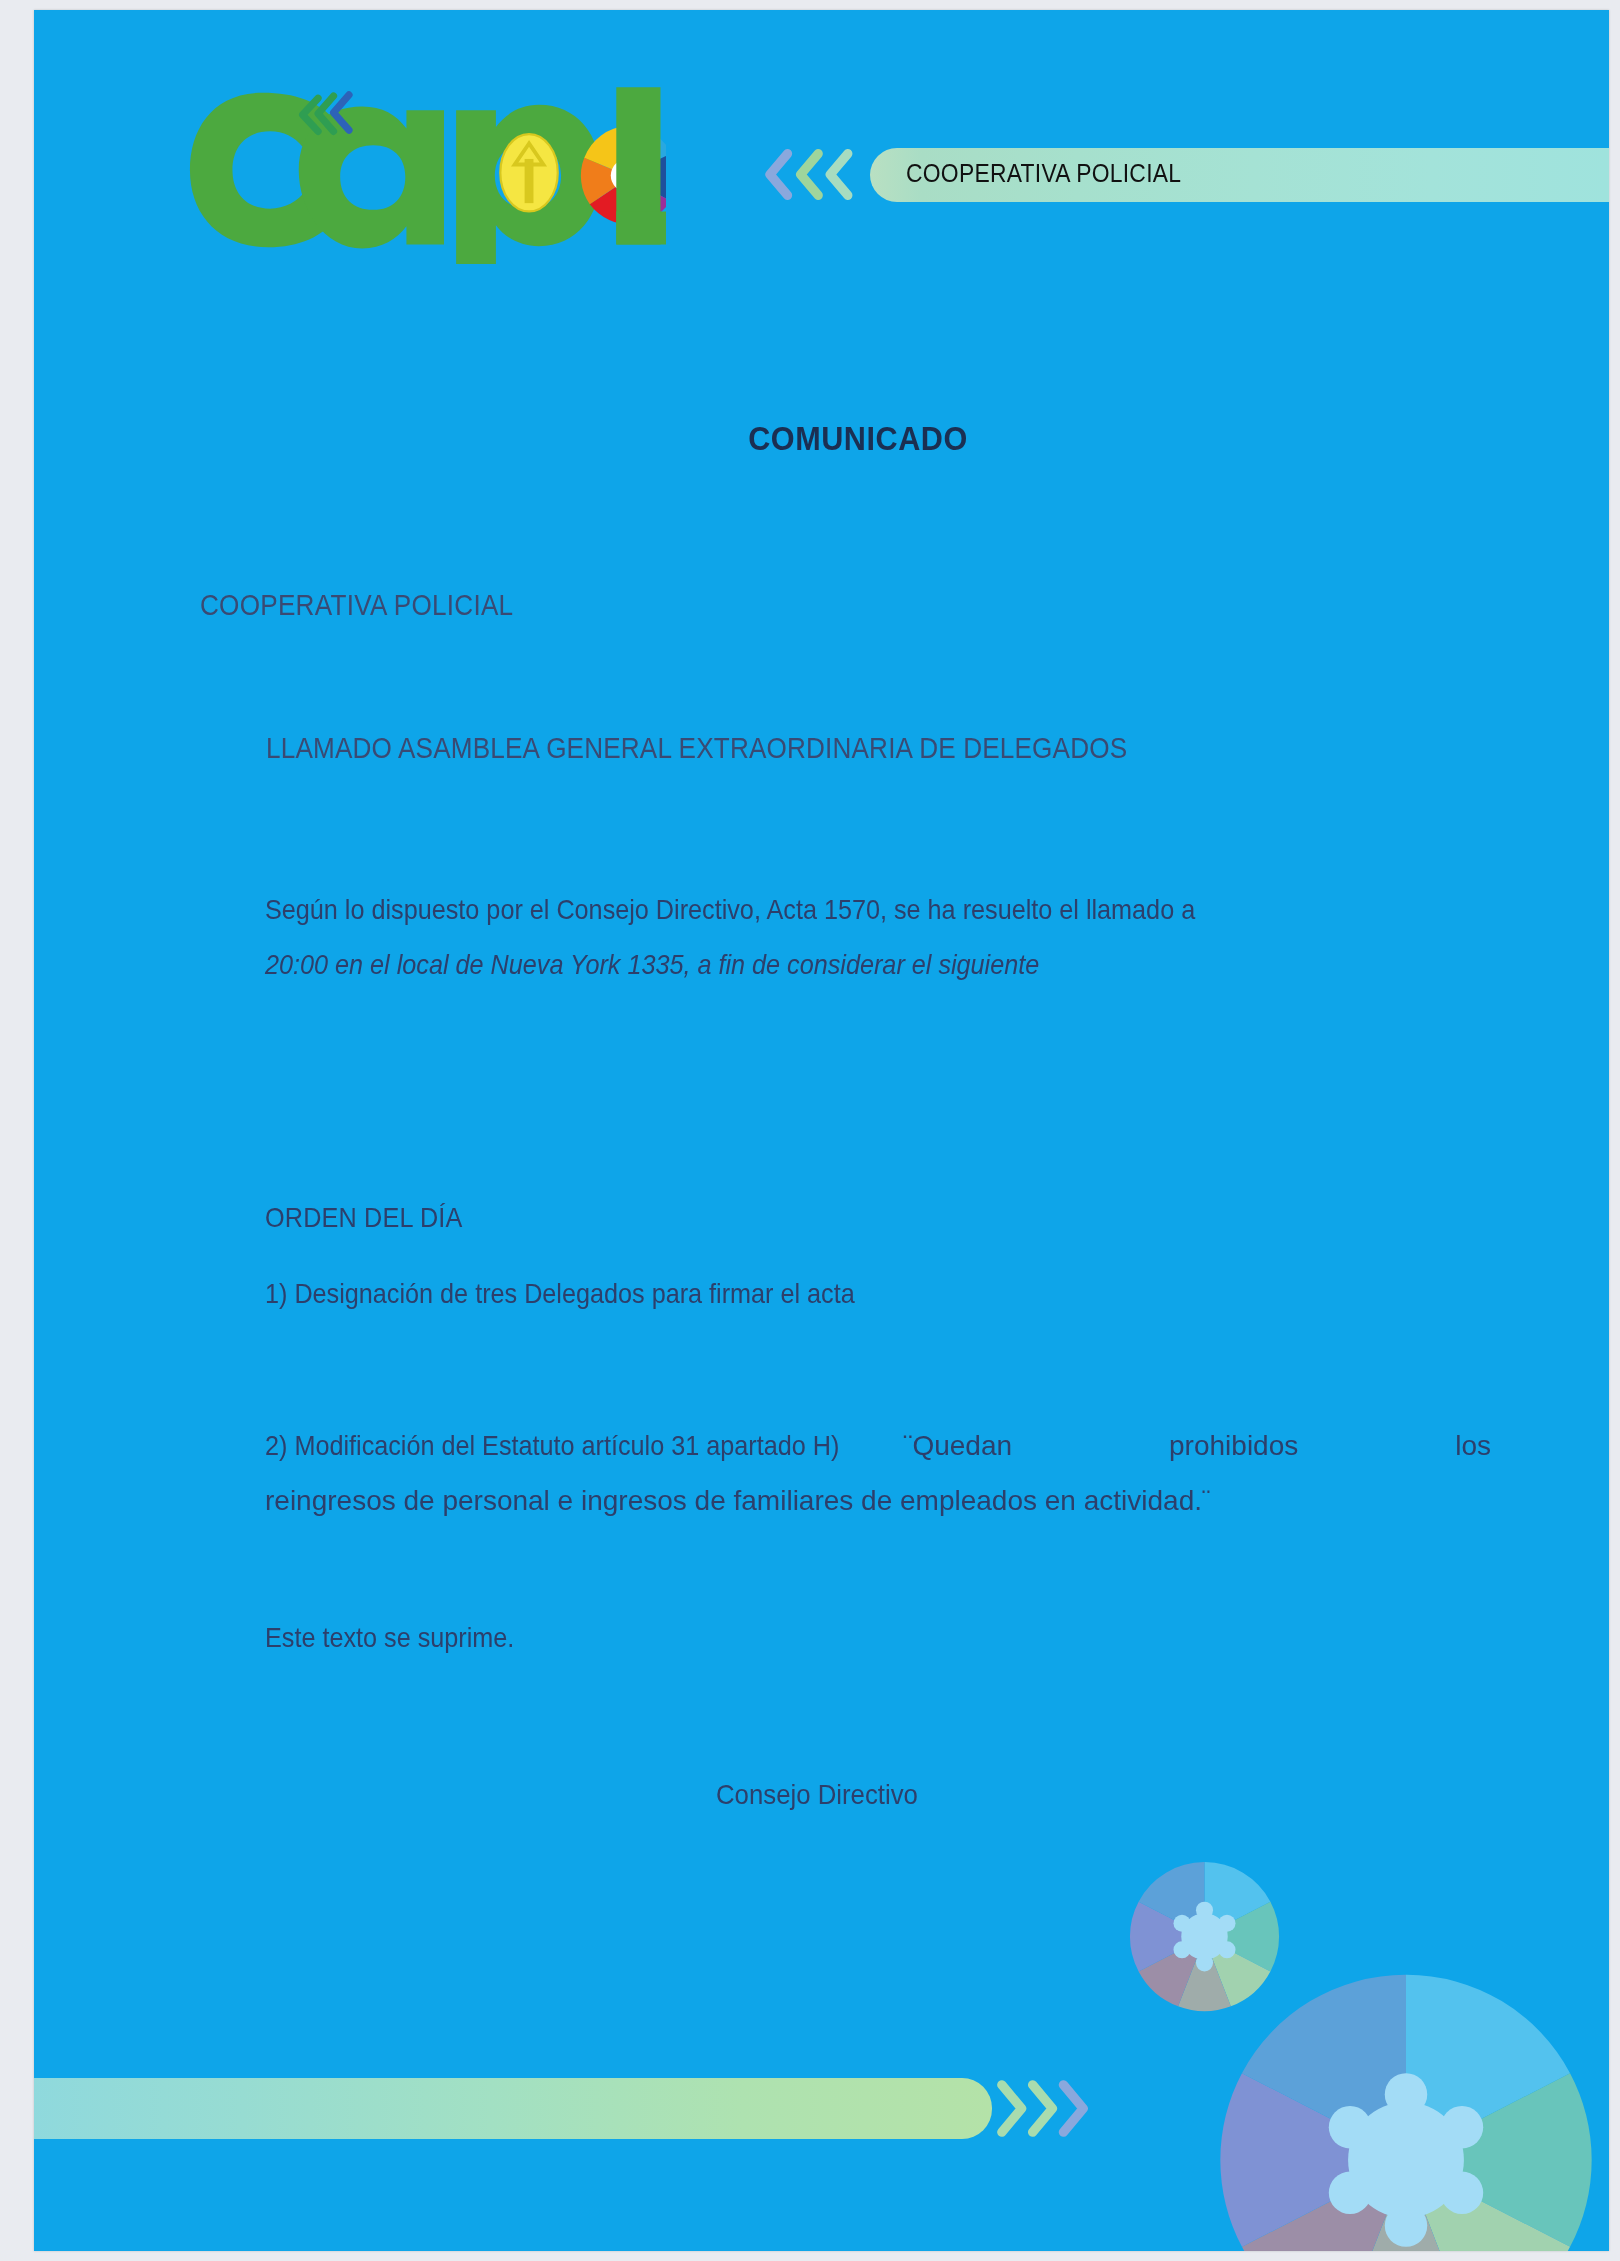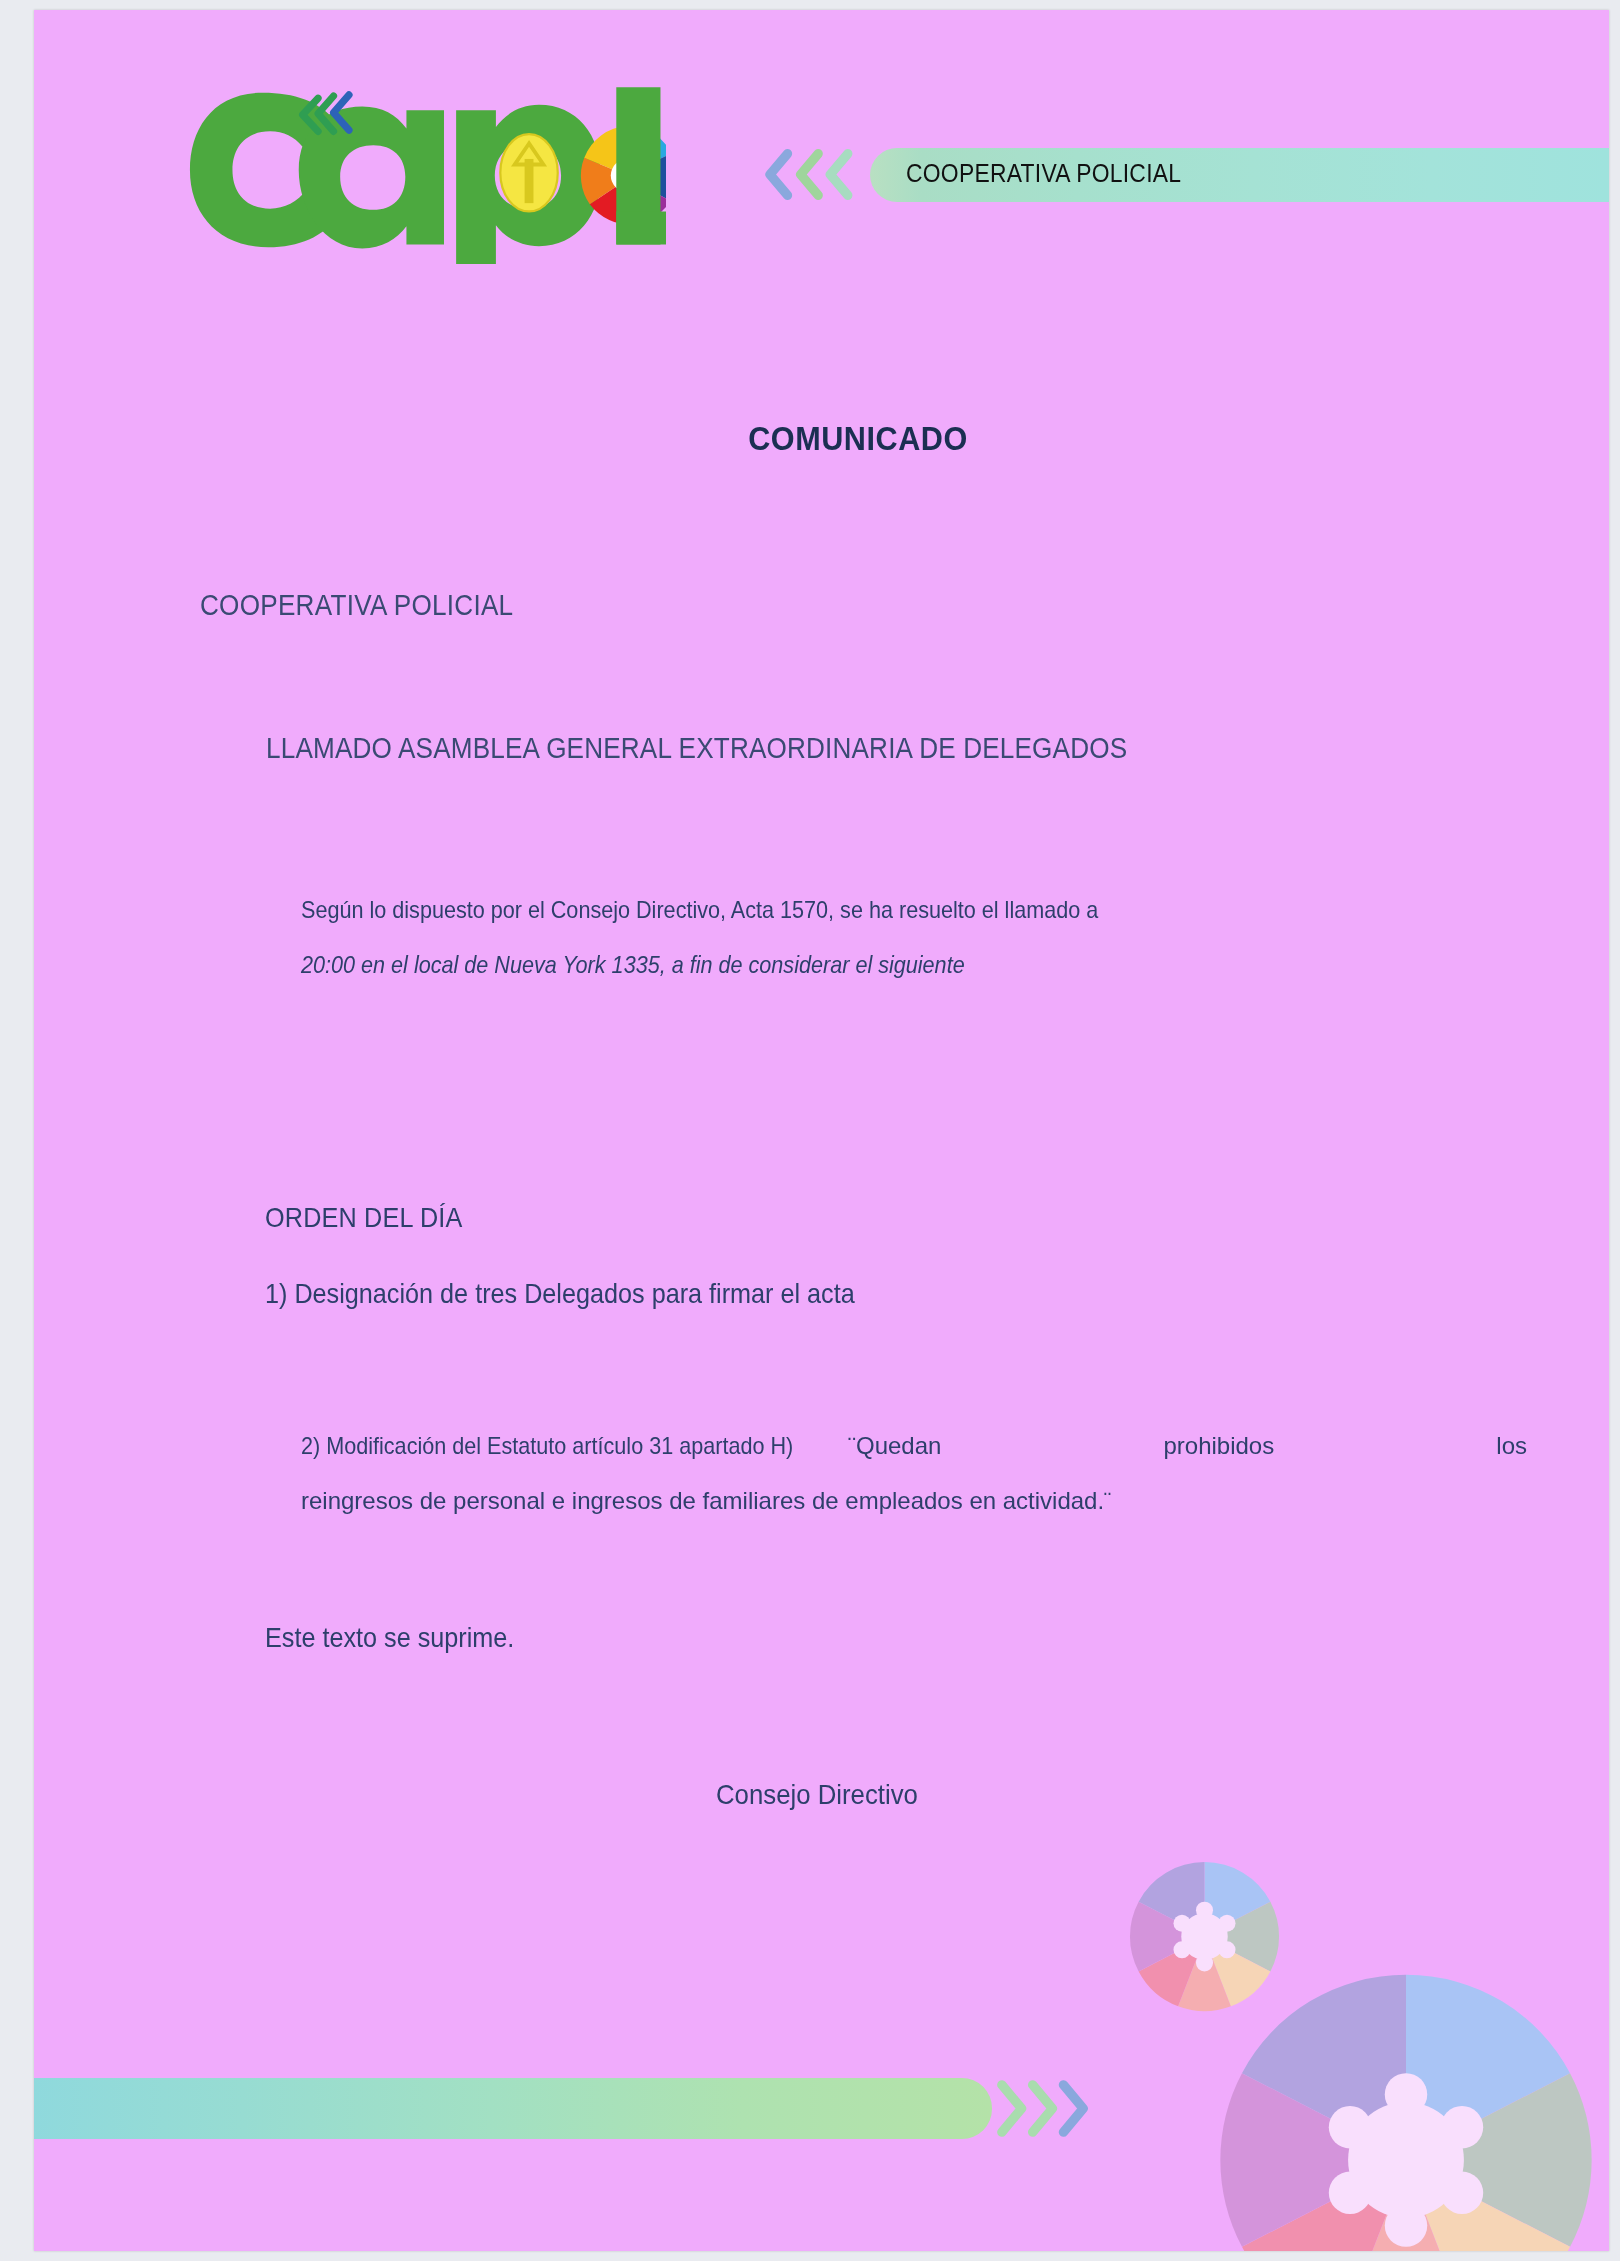--- a/index.html
+++ b/index.html
@@ -14,21 +14,21 @@
     overflow: hidden;
   }
 
   
   #page {
     position: absolute;
     left: 34px;
     top: 10px;
     width: 1575px;
     height: 2241px;
-    background: #f0abfc;
+    background: #0ea5e9;
     box-shadow: 0 0 2.2px rgba(0,0,0,0.18);
     overflow: hidden;
   }
 
   
   #header-band {
     position: absolute;
     left: 0;
     top: 0;
     width: 100%;
@@ -125,25 +125,24 @@
     left: 232px;
     top: 722px;
     font-size: 29px;
     letter-spacing: 0.2px;
     color: #3a4a73;
   }
 
   .para {
     position: absolute;
     color: #2d3f6b;
-    font-size: 24px;
+    font-size: 28px;
     line-height: 55px;
     text-align: justify;
     text-justify: inter-word;
-    margin-left: 36px;
   }
   #para-main {
     left: 231px;
     top: 872px;
     width: 1226px;
   }
   #para-main .jline {
     display: block;
     text-align: justify;
     text-align-last: justify;

